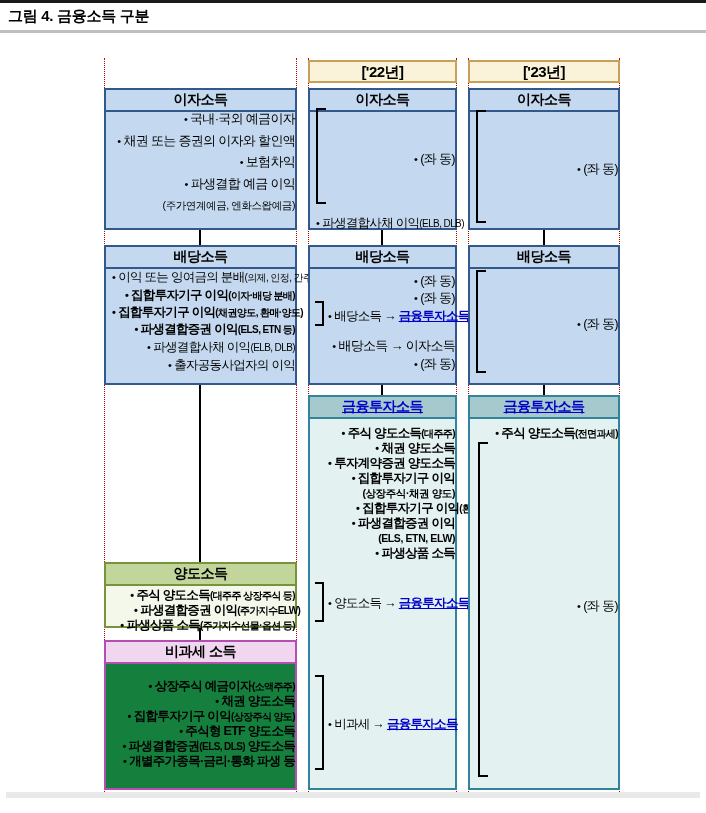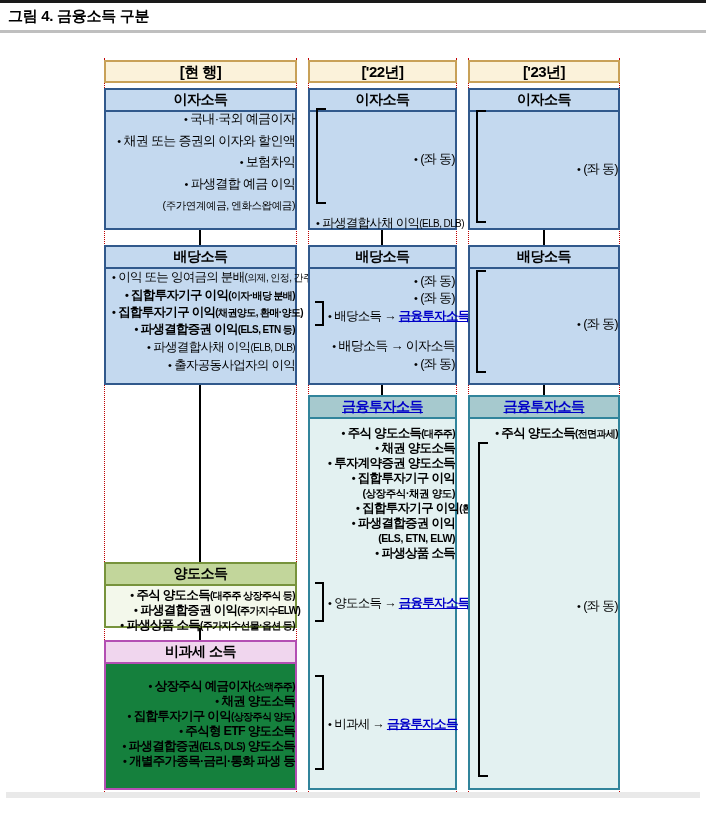--- a/index.html
+++ b/index.html
@@ -47,21 +47,20 @@
   <div class="abs fig-title">그림 4. 금융소득 구분</div>
   <div class="abs title-rule"></div>
 
   <div class="abs vguide" style="left:104px;"></div>
   <div class="abs vguide" style="left:296px;"></div>
   <div class="abs vguide" style="left:308px;"></div>
   <div class="abs vguide" style="left:456px;"></div>
   <div class="abs vguide" style="left:468px;"></div>
   <div class="abs vguide" style="left:619px;"></div>
 
-  <div class="abs hdrbox" style="left:104px;top:60px;width:193px;"><span>[현 행]</span></div>
   <div class="abs hdrbox" style="left:308px;top:60px;width:149px;"><span>['22년]</span></div>
   <div class="abs hdrbox" style="left:468px;top:60px;width:152px;"><span>['23년]</span></div>
 
   <div class="abs box blue" style="left:104px;top:88px;width:193px;height:142px;">
     <div class="bhead">이자소득</div>
     <div class="line" style="top:22px;"><span class="blt">•</span><span class="t">국내·국외 예금이자</span></div>
     <div class="line" style="top:44px;"><span class="blt">•</span><span class="t">채권 또는 증권의 이자와 할인액</span></div>
     <div class="line" style="top:65px;"><span class="blt">•</span><span class="t">보험차익</span></div>
     <div class="line" style="top:87px;"><span class="blt">•</span><span class="t">파생결합 예금 이익</span></div>
     <div class="line note" style="top:108px;padding-left:14px;">(주가연계예금, 엔화스왑예금)</div>

